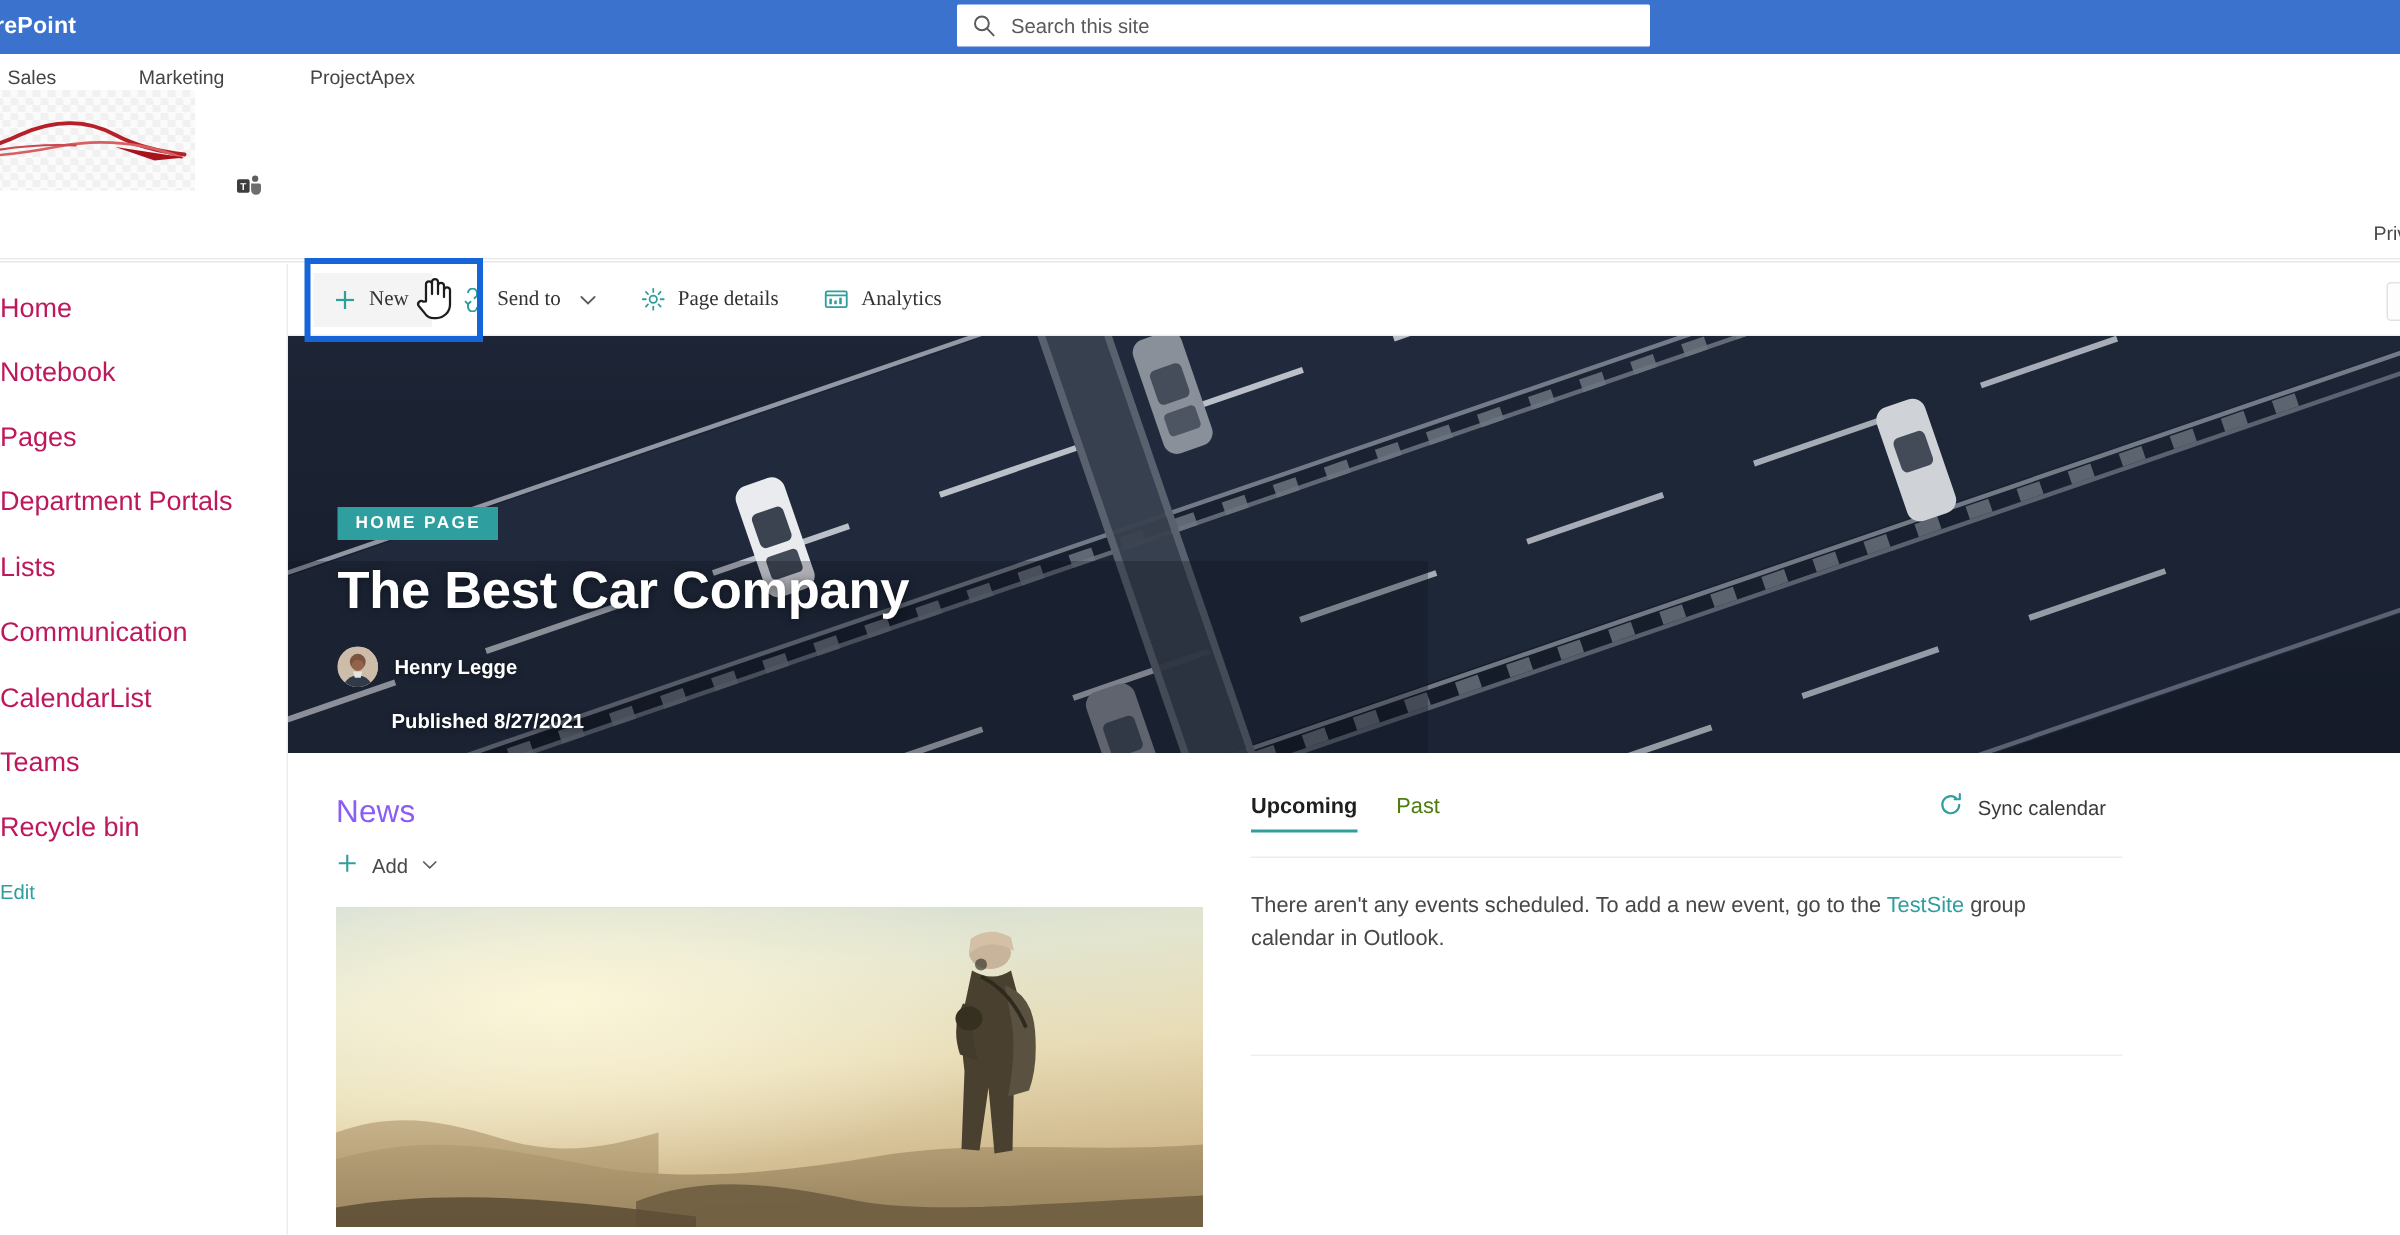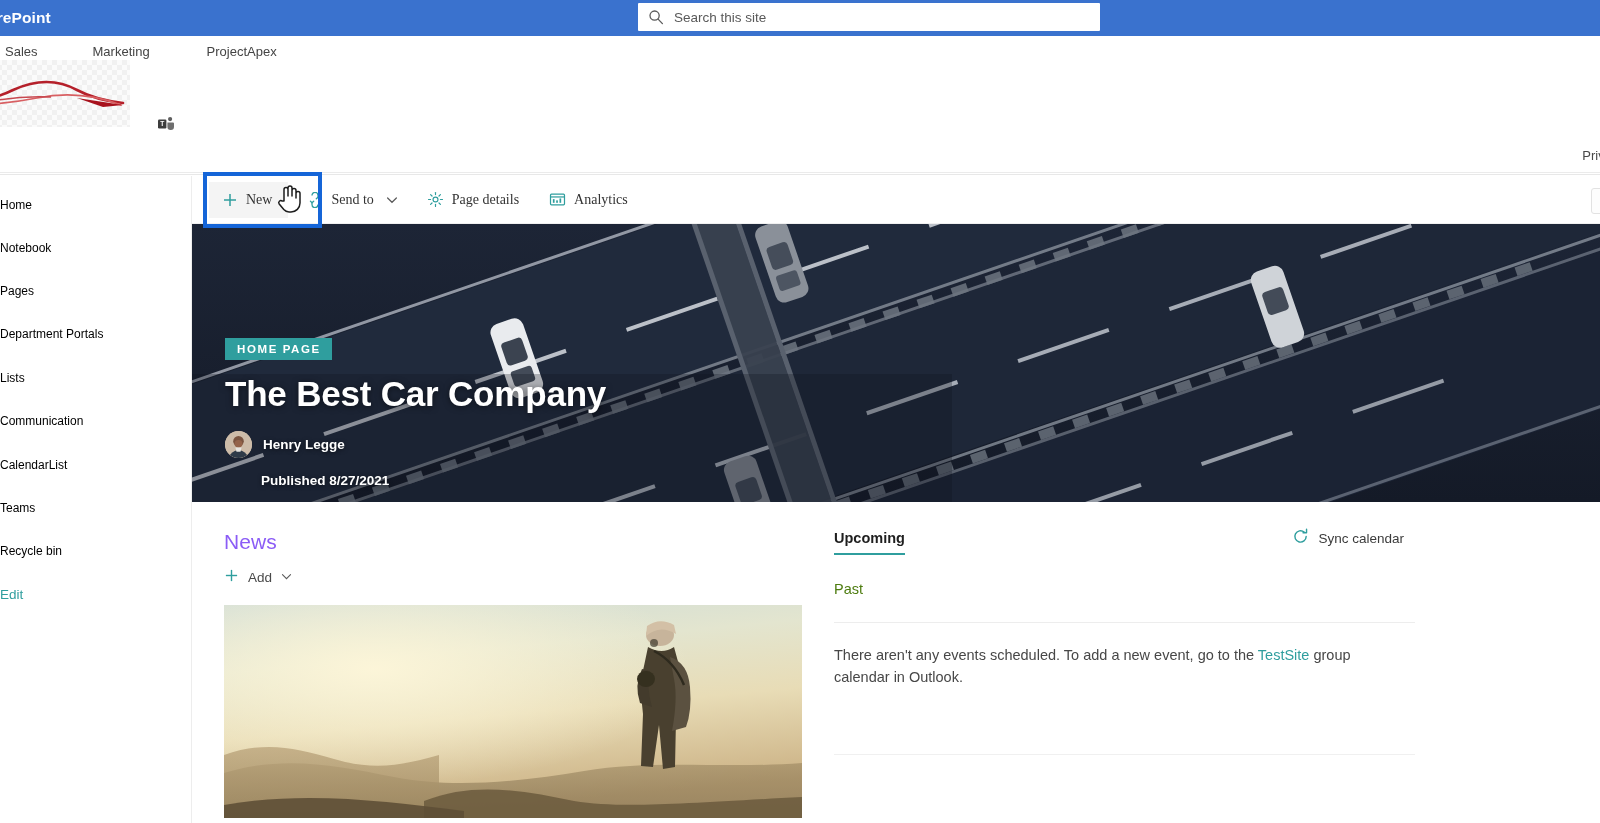--- a/index.html
+++ b/index.html
@@ -81,21 +81,21 @@
     position: absolute; top: 172px; left: 0; width: 1600px; height: 1px;
     background: #ebebeb;
   }
 
   
   .leftnav {
     position: absolute; top: 176px; left: 0; width: 192px; height: 647px;
     background: #ffffff; border-right: 1px solid #ededed;
   }
   .nav-item {
-    font-size: 12px; color: #000000; height: 24px; line-height: 24px;
+    font-size: 18px; color: #be185d; height: 24px; line-height: 24px;
     padding-left: 0px; white-space: nowrap; cursor: pointer;
   }
   .nav-item.edit { color: #2f9e9e; font-size: 13.5px; }
 
   
   .cmdbar {
     position: absolute; top: 176px; left: 192px; width: 1408px; height: 48px;
     background: #ffffff; display: flex; align-items: center;
     border-bottom: 1px solid #f0f0f0;
   }
@@ -161,21 +161,21 @@
     display: flex; align-items: center; gap: 9px; margin-top: 14px;
     font-size: 13.5px; color: #494949; cursor: pointer; width: fit-content;
   }
   .news-card {
     margin-top: 19px; width: 578px; height: 213px; overflow: hidden; position: relative;
     background: #cdbda0;
   }
   .news-card svg { position: absolute; inset: 0; }
 
   .events-col { position: absolute; left: 642px; top: 28px; width: 590px; }
-  .ev-tabs { display: flex; align-items: flex-start; gap: 26px; position: relative; flex-direction: column; }
+  .ev-tabs { display: flex; align-items: flex-start; gap: 26px; position: relative; }
   .ev-tab {
     font-size: 14.5px; color: #4d7c0f; padding-bottom: 9px; cursor: pointer;
     position: relative;
   }
   .ev-tab.active { font-weight: 700; color: #1f1f1f; }
   .ev-tab.active::after {
     content: ""; position: absolute; left: 0; right: 0; bottom: 0;
     height: 2.5px; background: #2f9e9e;
   }
   .sync-btn {

